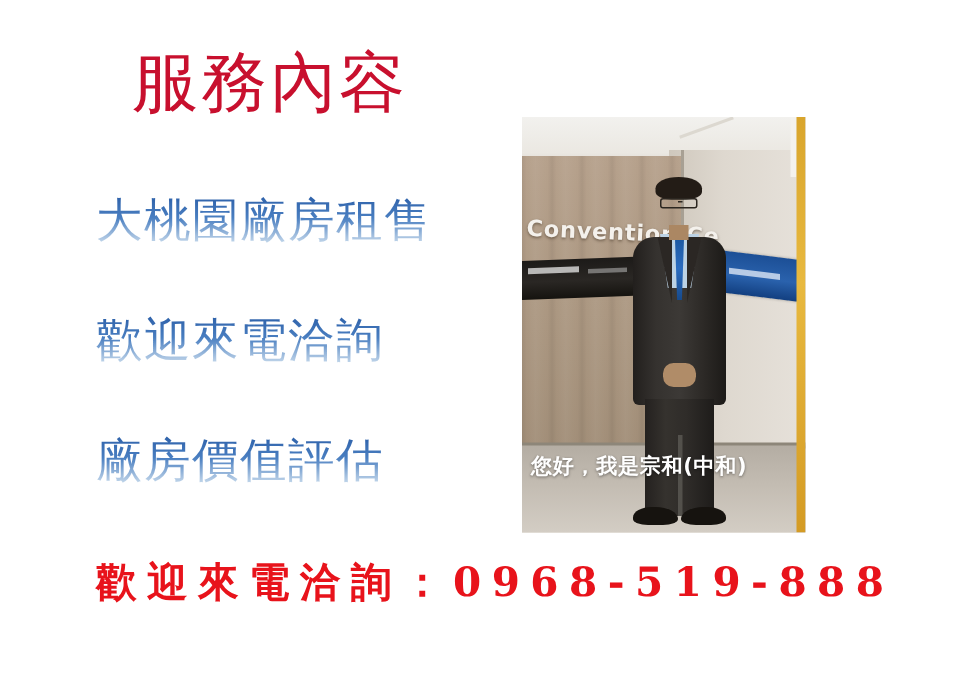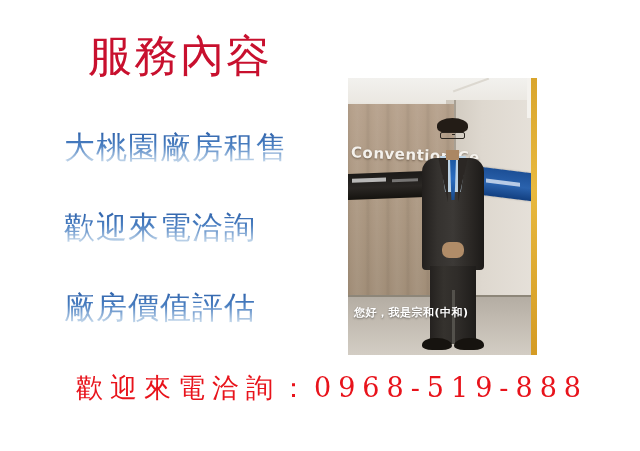--- a/index.html
+++ b/index.html
@@ -53,24 +53,24 @@
     text-decoration: underline;
     -webkit-text-fill-color: transparent;
   }
   .bullet-1 { top: 130px; }
   .bullet-2 { top: 210px; }
   .bullet-3 { top: 290px; }
 
   
   .phone-line {
     position: absolute;
-    left: 76px;
+    left: 64px;
     top: 370px;
     font-size: 27px;
-    font-weight: normal;
+    font-weight: bold;
     color: #e8131b;
     letter-spacing: 7px;
     white-space: nowrap;
     font-family: "DejaVu Serif", "Liberation Serif", serif;
   }
 
   
   .photo {
     position: absolute;
     left: 348px;
@@ -319,21 +319,21 @@
     width: 30px; height: 12px;
     border-radius: 60% 50% 40% 40% / 80% 70% 40% 40%;
     background: #16130f;
   }
 
   
   .photo-caption {
     position: absolute;
     left: 6px;
     bottom: 35px;
-    font-size: 11px;
+    font-size: 14px;
     font-weight: bold;
     color: #ffffff;
     white-space: nowrap;
     letter-spacing: 0.5px;
     text-shadow: 0 1px 2px rgba(0,0,0,0.45);
     font-family: "DejaVu Sans", "Liberation Sans", sans-serif;
   }
 </style>
 </head>
 <body>

